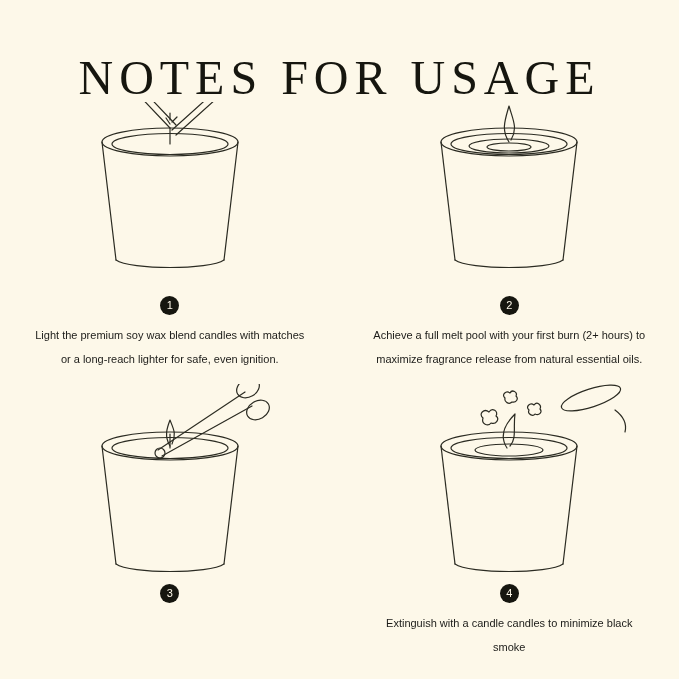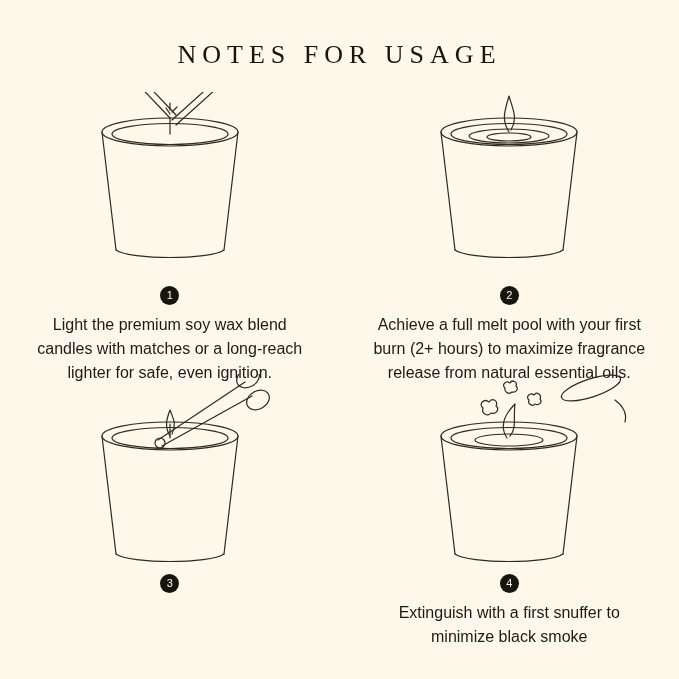--- a/index.html
+++ b/index.html
@@ -16,26 +16,26 @@
   }
   .page {
     position: relative;
     width: 679px;
     height: 679px;
     box-sizing: border-box;
   }
   .title {
     text-align: center;
     font-family: "Liberation Serif", serif;
-    font-size: 26px;
+    font-size: 48px;
     letter-spacing: 6px;
     font-weight: 400;
     color: #16160f;
     padding-top: 34px;
-    margin: 6px;
+    margin: 16px;
     text-transform: uppercase;
   }
   .grid {
     position: absolute;
     top: 86px;
     left: 0;
     width: 679px;
     display: grid;
     grid-template-columns: 1fr 1fr;
     grid-template-rows: 282px 300px;
@@ -63,21 +63,21 @@
     font-size: 11px;
     line-height: 19px;
     text-align: center;
     font-family: "Liberation Sans", sans-serif;
     margin-top: 4px;
     margin-bottom: 8px;
   }
   .caption {
     width: 280px;
     text-align: center;
-    font-size: 16px;
+    font-size: 11px;
     line-height: 24px;
     color: #1b1b18;
     font-family: "Liberation Sans", sans-serif;
   }
   .cell.r2 .art { height: 196px; }
 </style>
 </head>
 <body>
 
 <div class="page">
@@ -166,17 +166,17 @@
 
           <path d="M124 34 c-5 -4 1 -10 6 -6 c3 -5 10 -1 7 4 c4 3 0 9 -5 7 c-3 4 -10 1 -8 -5 z"></path>
           <path d="M146 14 c-4 -3 1 -8 5 -5 c2 -4 8 -1 6 3 c3 3 0 7 -4 6 c-3 3 -8 0 -7 -4 z"></path>
           <path d="M170 26 c-4 -3 1 -8 5 -5 c3 -4 8 0 6 4 c3 3 -1 7 -5 5 c-2 3 -8 0 -6 -4 z"></path>
 
           <ellipse cx="232" cy="14" rx="31" ry="9" transform="rotate(-18 232 14)"></ellipse>
           <path d="M256 26 C264 32 268 40 266 48"></path>
         </svg>
       </div>
       <div class="badge">4</div>
-      <div class="caption">Extinguish with a first snuffer to minimize black smoke</div>
+      <div class="caption">Extinguish with a candle candles to minimize black smoke</div>
     </div>
 
   </div>
 </div>
 
 </body></html>

